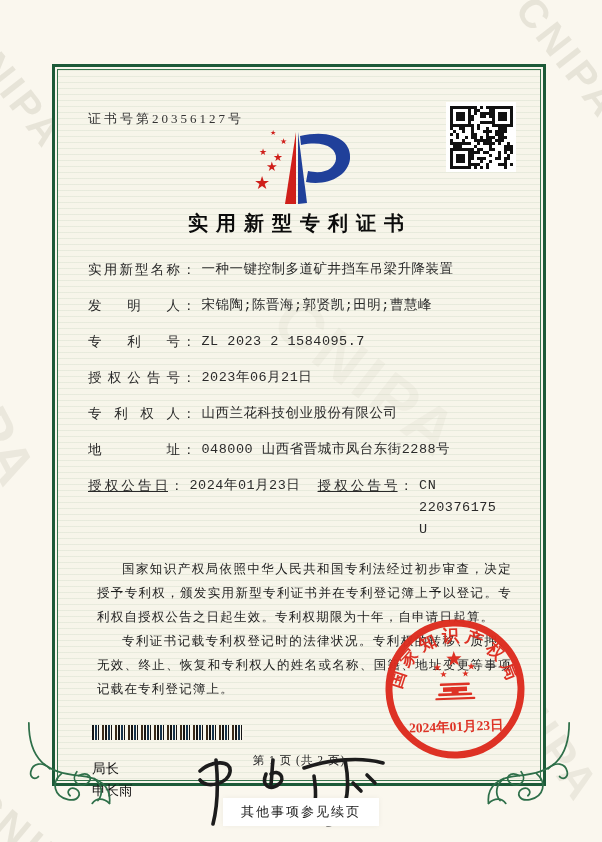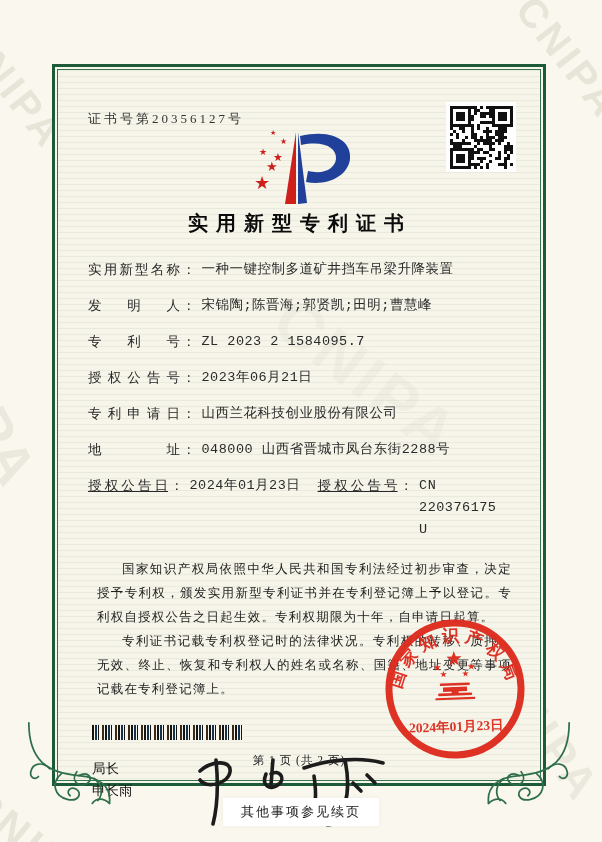--- a/index.html
+++ b/index.html
@@ -333,21 +333,21 @@
           <span class="flabel">专利号</span>
             <span class="fcolon">：</span>
           <span class="fvalue">ZL 2023 2 1584095.7</span>
         </div>
         <div class="frow">
           <span class="flabel">授权公告号</span>
             <span class="fcolon">：</span>
           <span class="fvalue">2023年06月21日</span>
         </div>
         <div class="frow">
-          <span class="flabel">专利申请日</span>
+          <span class="flabel">专利权人</span>
             <span class="fcolon">：</span>
           <span class="fvalue">山西兰花科技创业股份有限公司</span>
         </div>
         <div class="frow">
           <span class="flabel">地址</span>
             <span class="fcolon">：</span>
           <span class="fvalue">048000 山西省晋城市凤台东街2288号</span>
         </div>
         <div class="frow2">
           <span class="grant-left">

